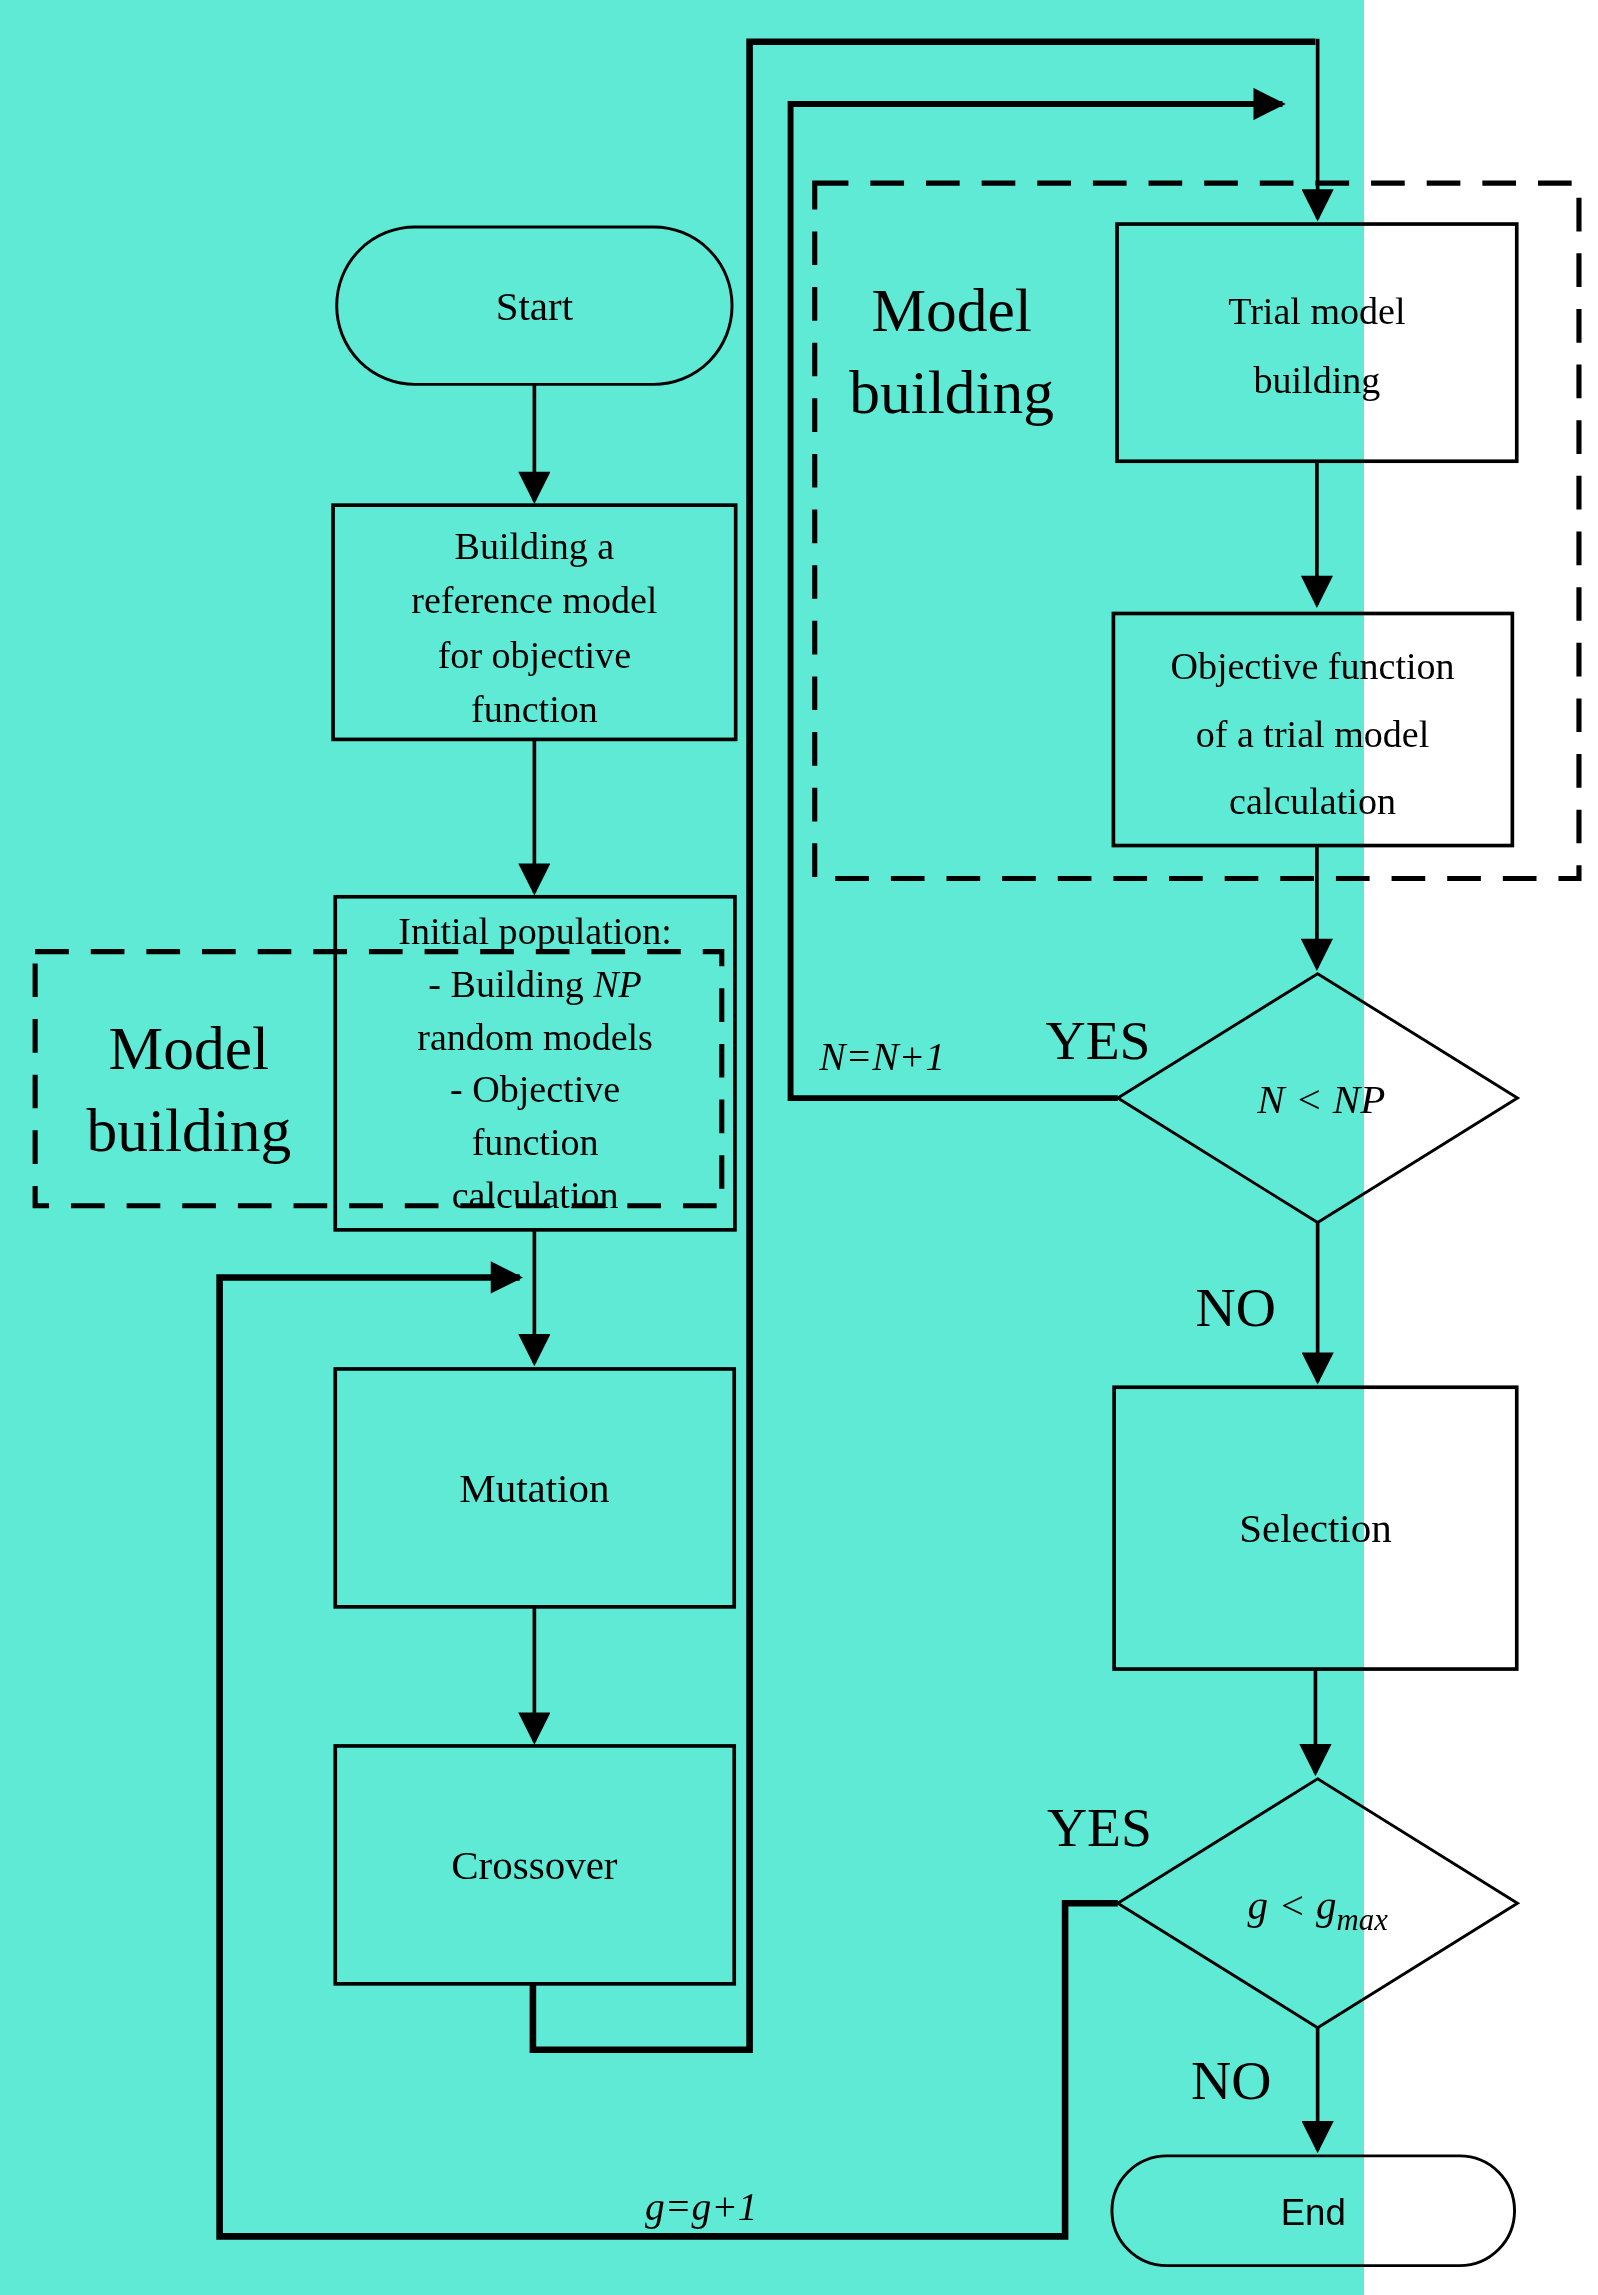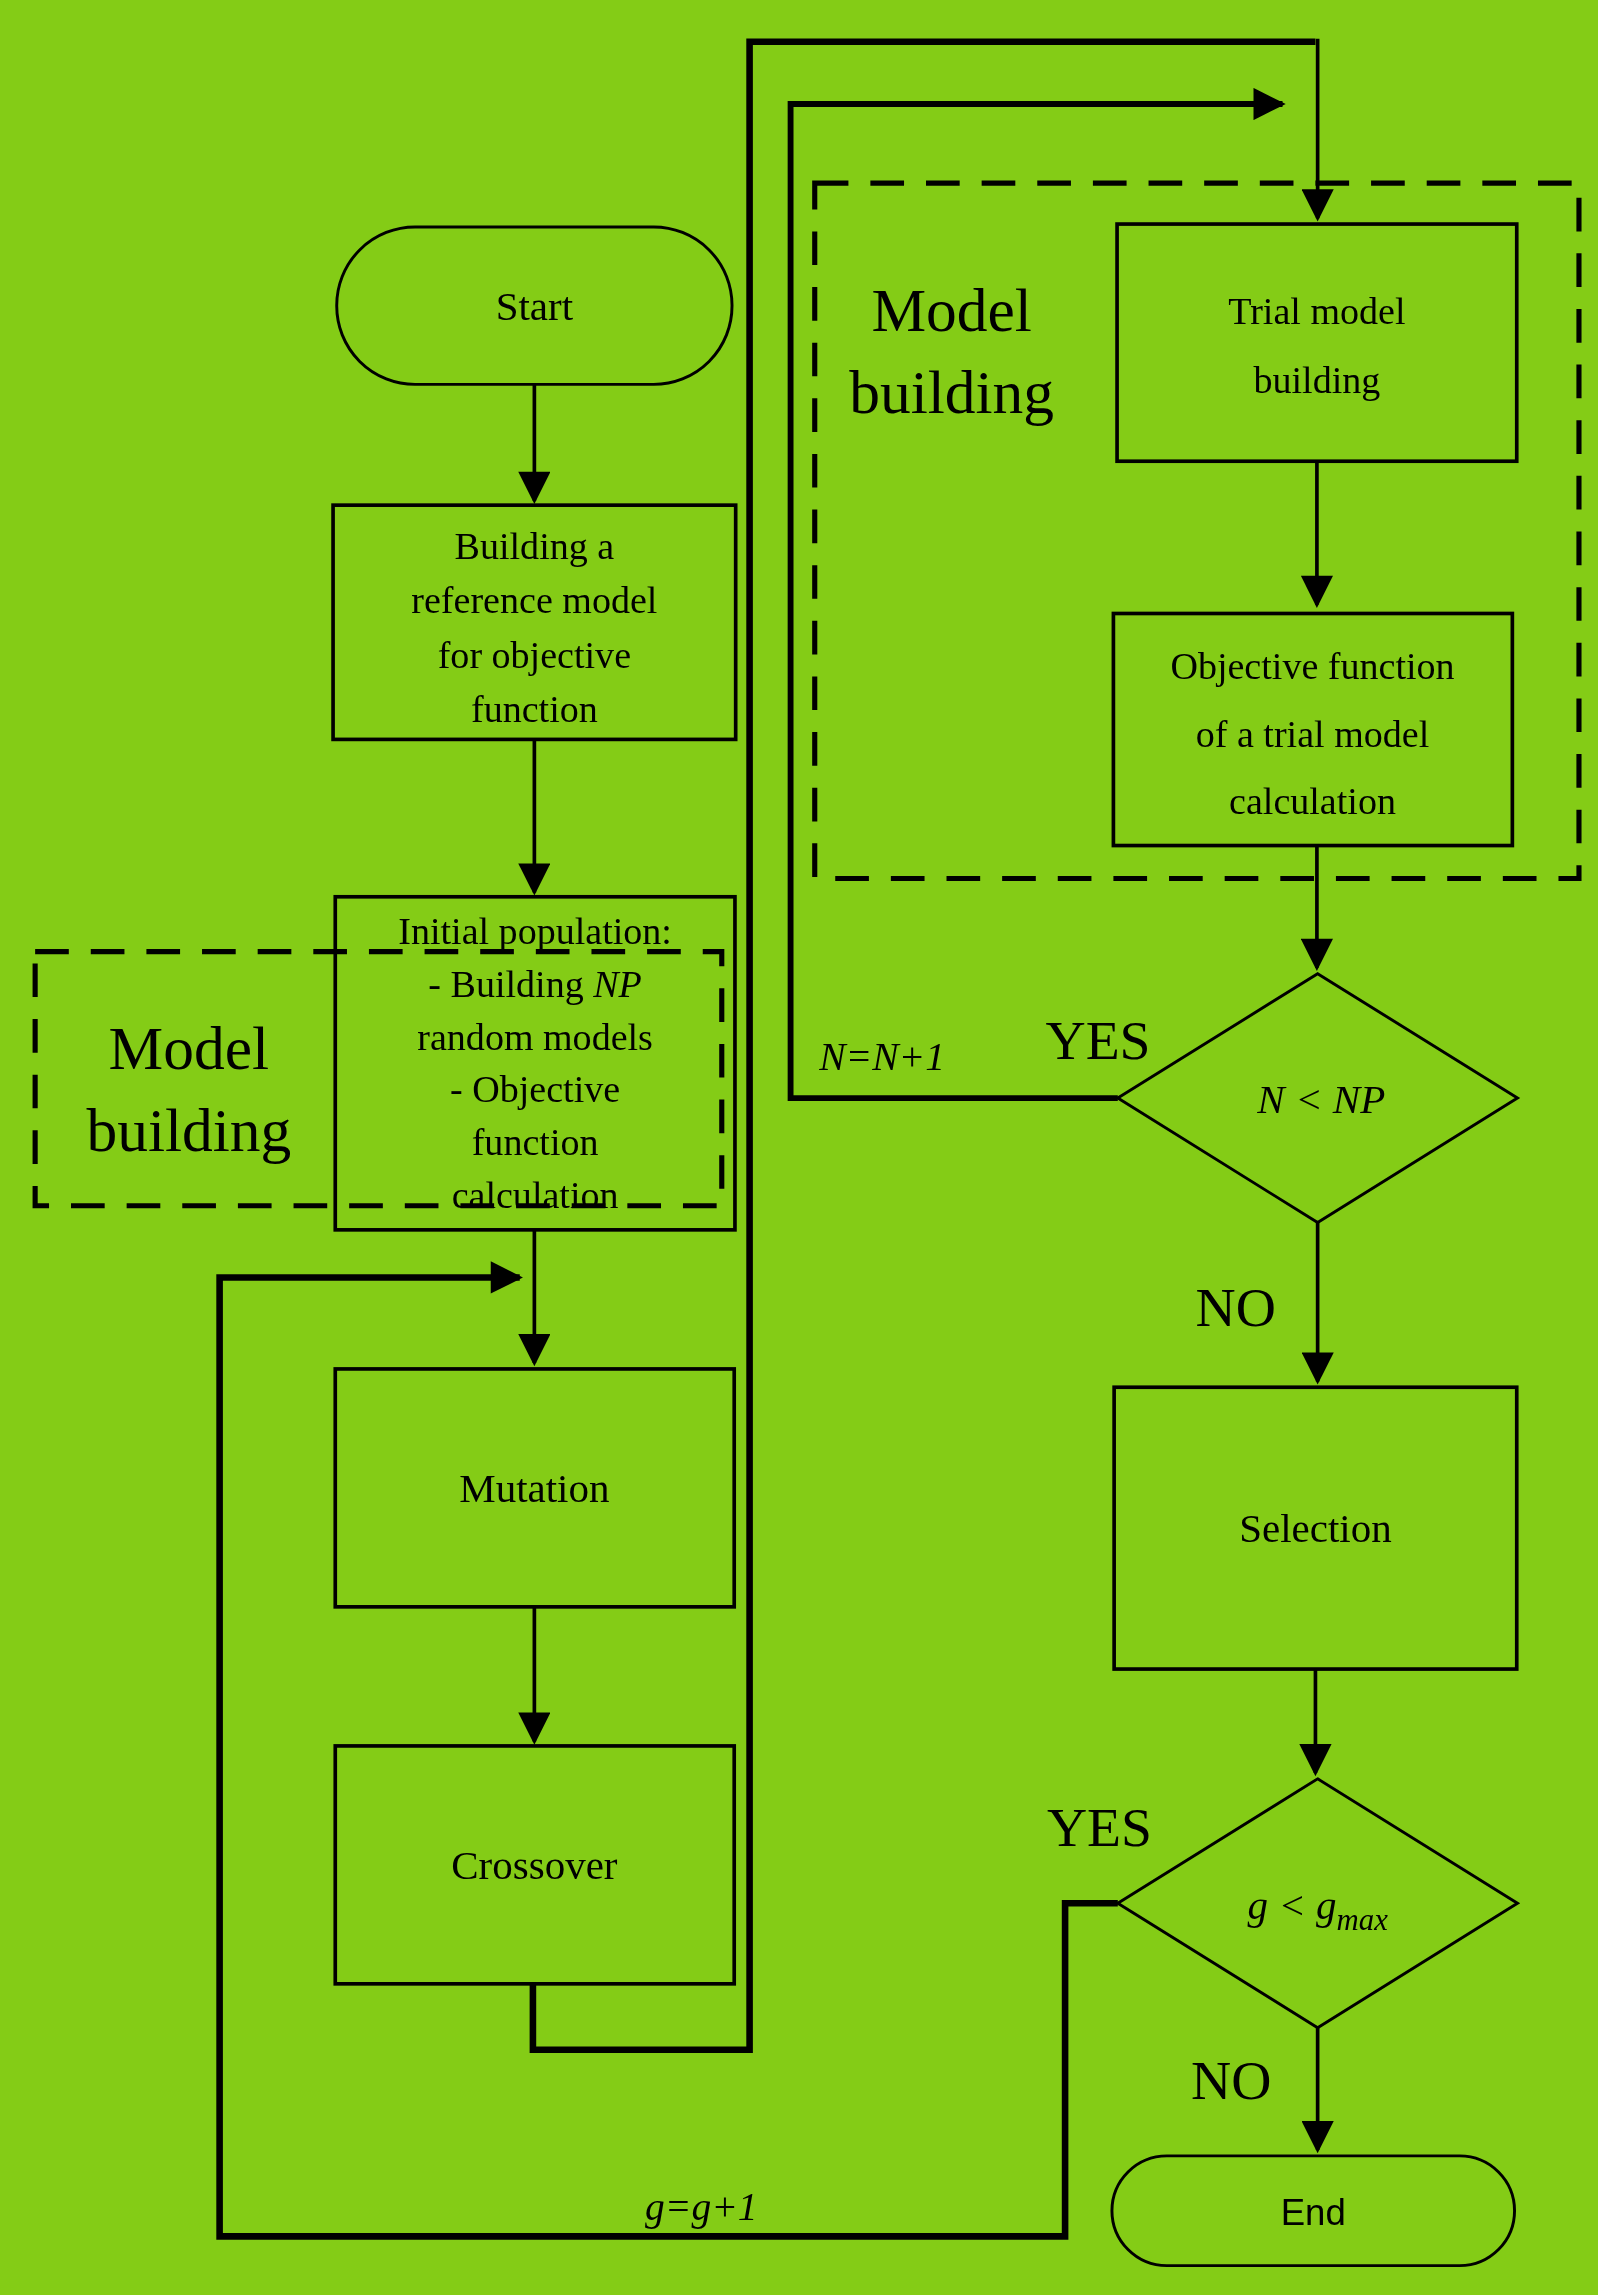--- a/index.html
+++ b/index.html
@@ -1,16 +1,16 @@
 <!DOCTYPE html>
 <html style="font-size:11.7px"><head>
 <meta charset="utf-8">
 <style>
   html,body{margin:0;padding:0;background:#ffffff;}
-  #canvas{width:1598px;height:2295px;position:relative;background:#84cc16;text-decoration:underline;}
+  #canvas{width:1364px;height:2295px;position:relative;background:#5eead4;text-decoration:underline;}
   svg{display:block;}
   text{font-family:"Liberation Serif","DejaVu Serif",serif;fill:#000000;}
   .sans{font-family:"Liberation Sans","DejaVu Sans",sans-serif;}
   .it{font-style:italic;}
   .shape{fill:none;stroke:#000000;}
   .edge{fill:none;stroke:#000000;}
 </style>
 </head>
 <body>
 

